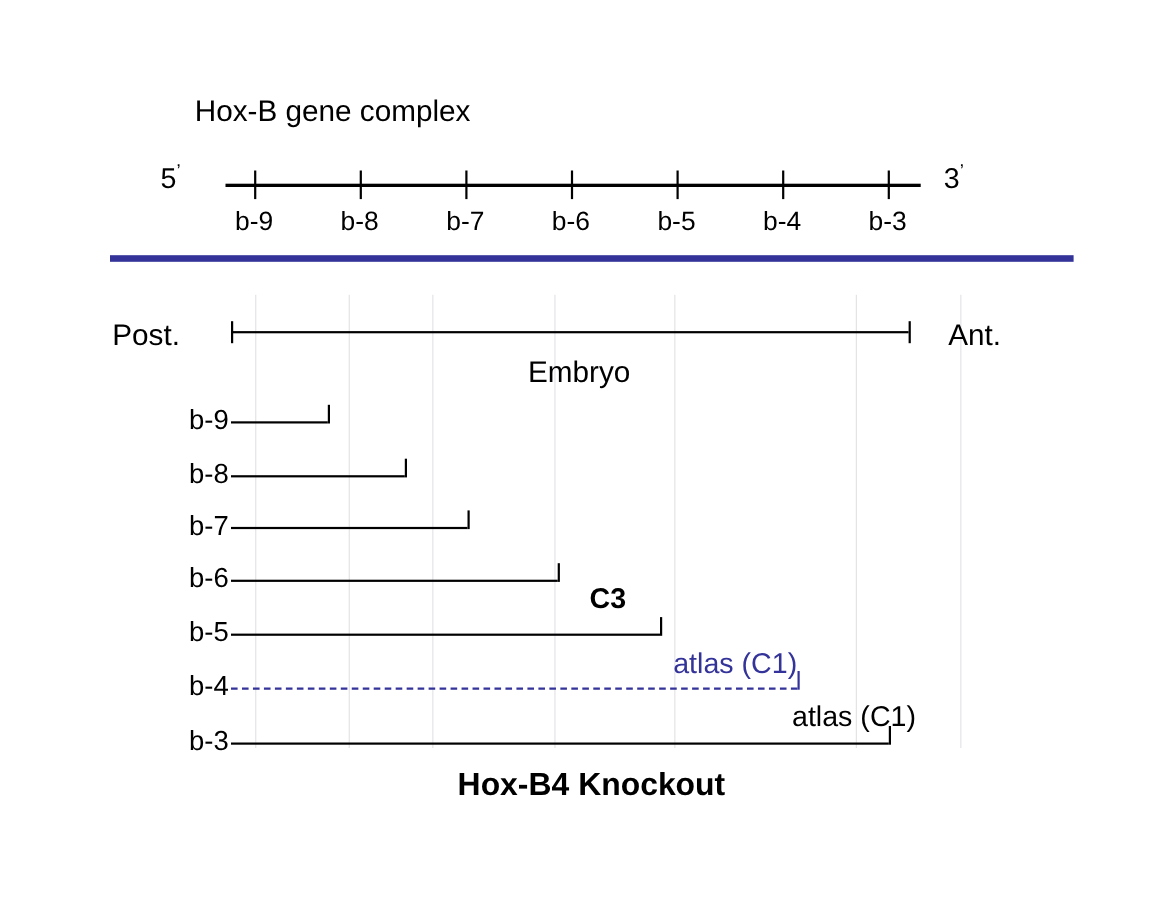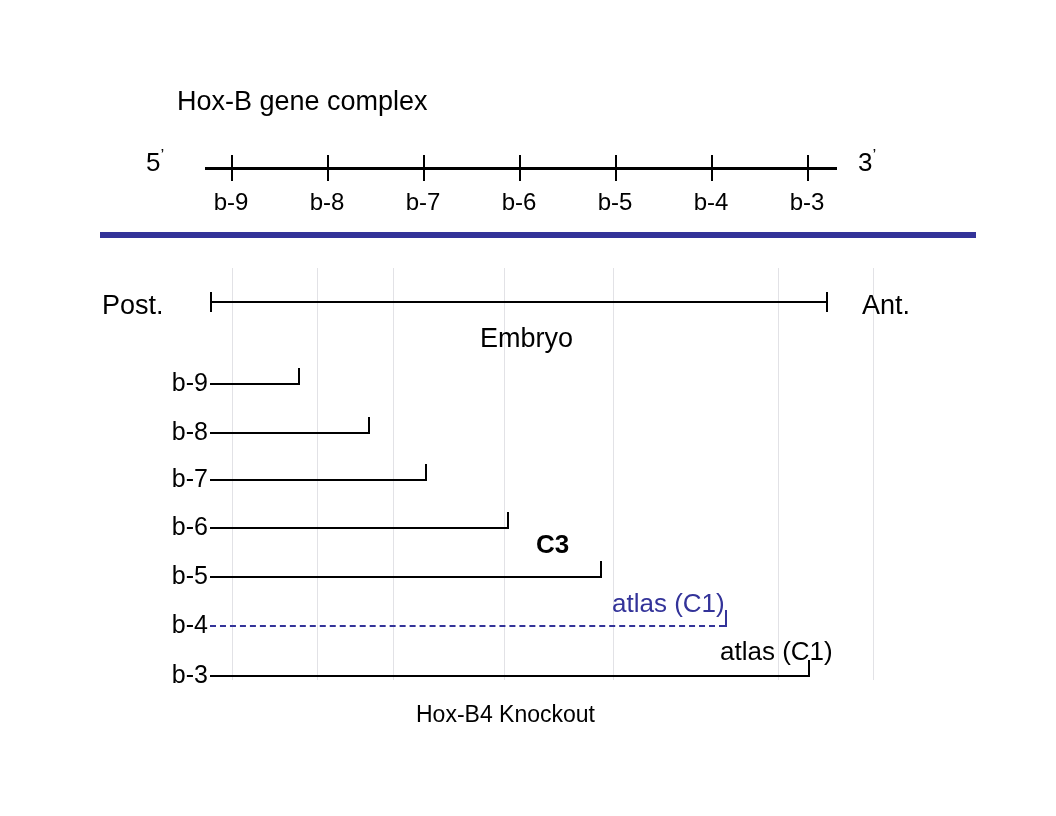--- a/index.html
+++ b/index.html
@@ -120,23 +120,23 @@
   }
   #atlas-black-label {
     left: 680px;
     top: 636px;
     font-size: 26px;
     line-height: 30px;
   }
   #knockout-title {
     left: 376px;
     top: 698px;
-    font-size: 23px;
-    line-height: 32px;
-    font-weight: normal;
+    font-size: 29px;
+    line-height: 32px;
+    font-weight: bold;
   }
 
   
   .domain-bar-line {
     height: 2px;
     background: #000000;
   }
   .cap {
     width: 2px;
     background: #000000;

